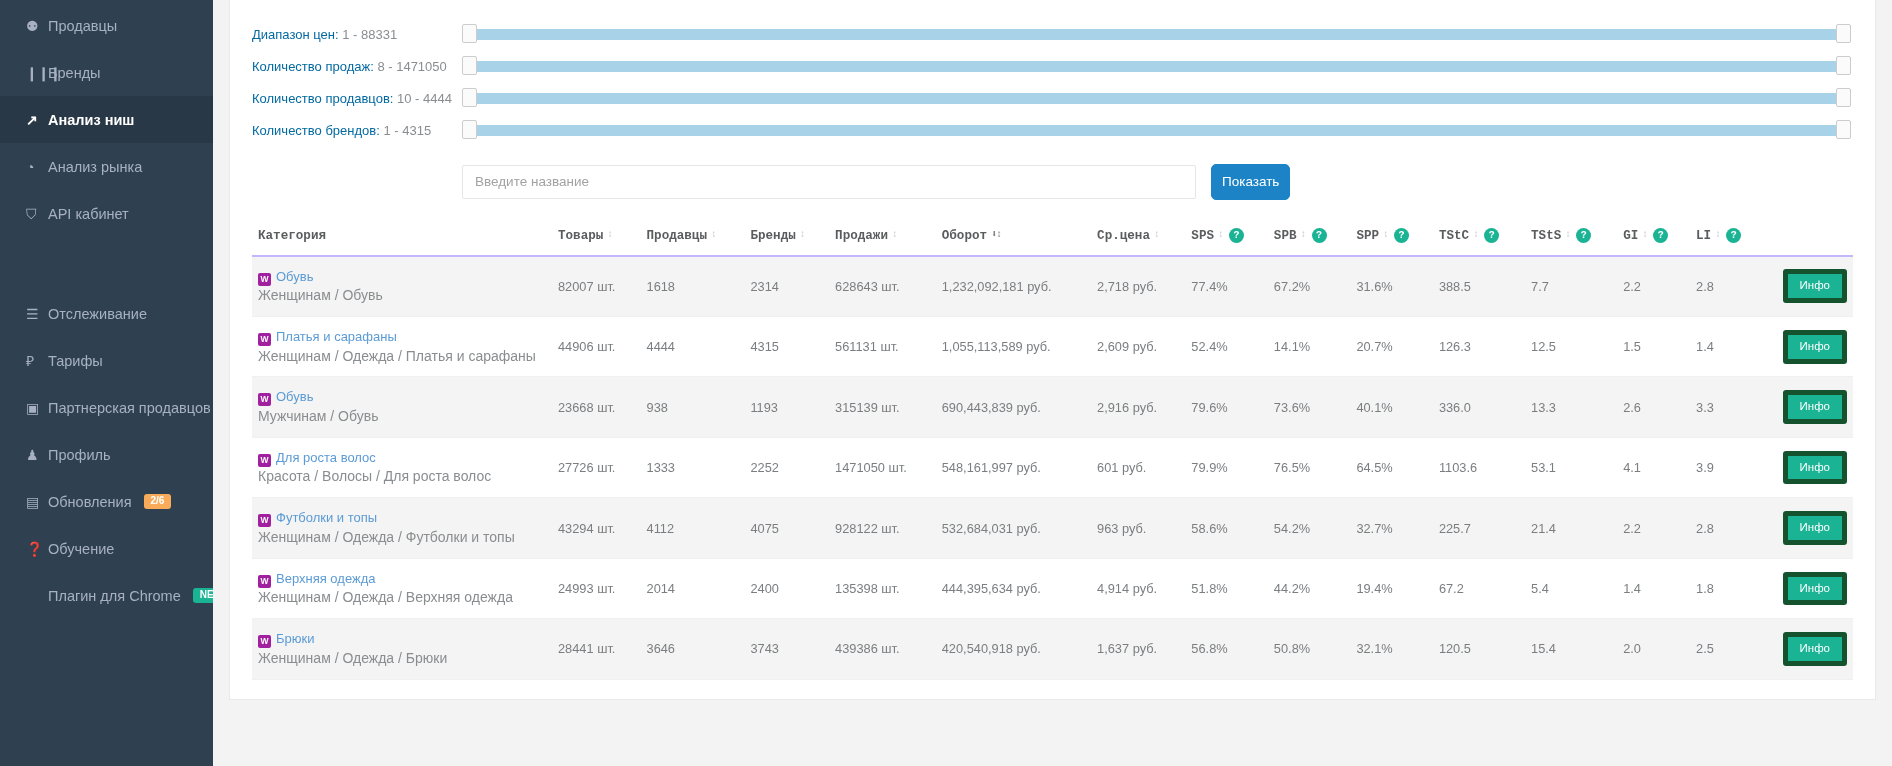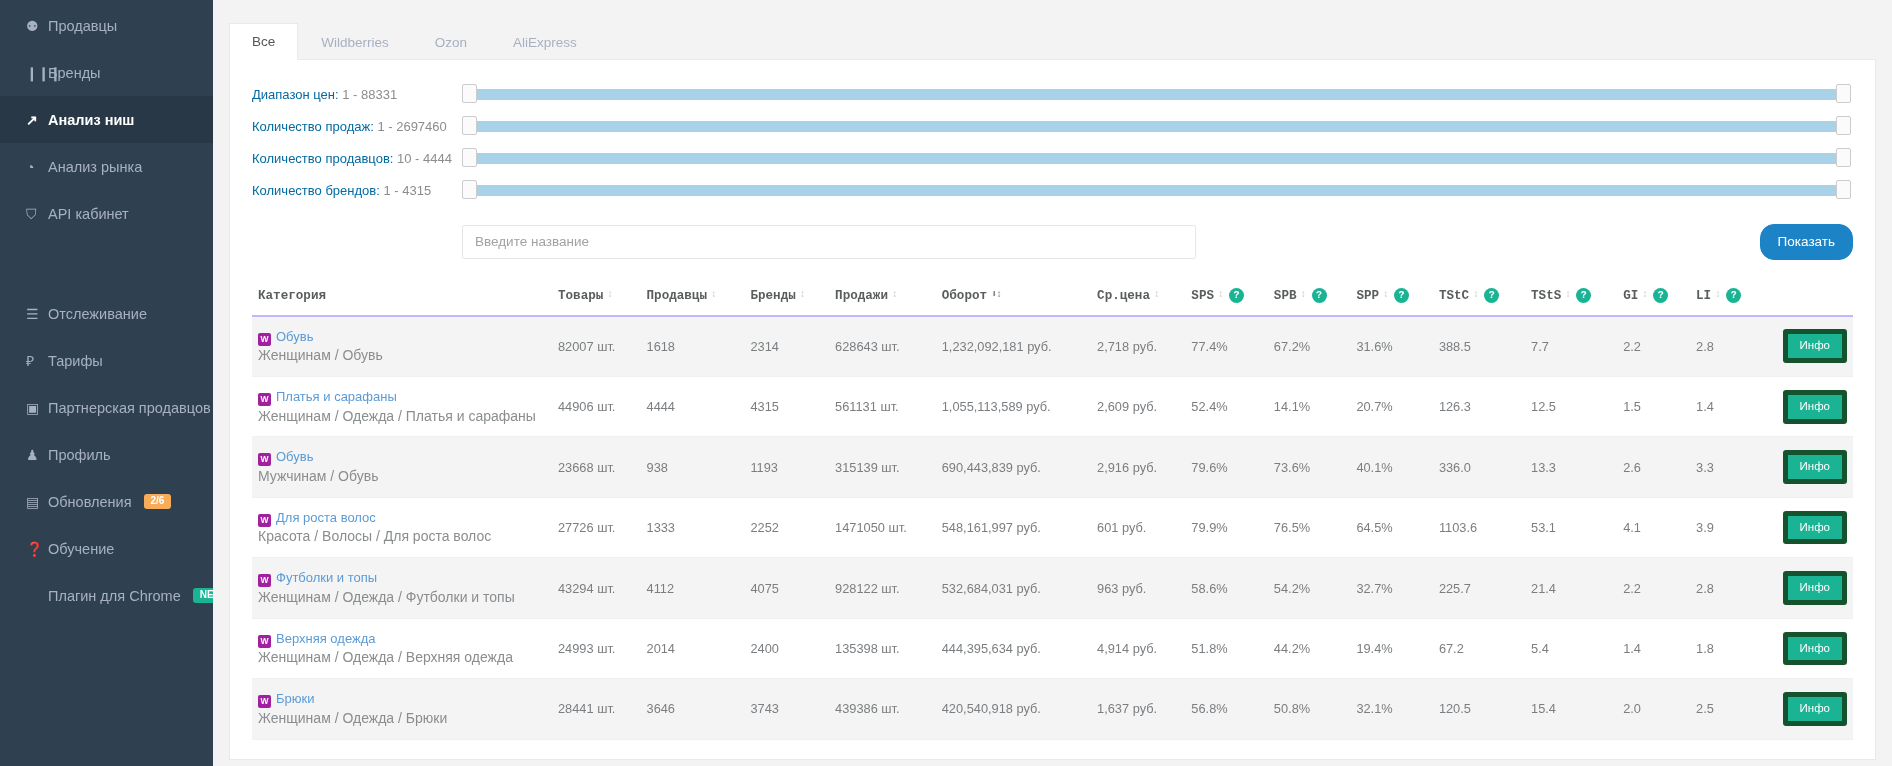--- a/index.html
+++ b/index.html
@@ -155,42 +155,41 @@
   .slider-handle.left { left: 0px; }
   .slider-handle.right { right: 0px; }
 
   
   .search-row {
     display: flex;
     align-items: center;
     margin-top: 18px;
     margin-bottom: 20px;
     padding-left: 210px;
-    justify-content: space-between;
   }
   .search-input {
     flex: 0 0 734px;
     height: 34px;
     border: 1px solid #e5e6e7;
     border-radius: 2px;
     padding: 6px 12px;
     font-size: 13.5px;
     color: #676a6c;
     outline: none;
     background: #fff;
   }
   .search-input::placeholder { color: #a2a2a2; }
   .btn-primary {
-    margin-left: 27px;
+    margin-left: 15px;
     background: #1c84c6;
     color: #ffffff;
     border: 1px solid #1c84c6;
-    border-radius: 14px;
+    border-radius: 5px;
     font-size: 13.5px;
-    padding: 8px 17px;
+    padding: 8px 10px;
     cursor: pointer;
     line-height: 1.3;
   }
 
   
   table.niche {
     width: 100%;
     border-collapse: collapse;
     font-size: 12.8px;
     color: #676a6c;
@@ -333,42 +332,34 @@
       <div class="nav-item">
         <span class="ico"></span>
         <span>Плагин для Chrome</span>
         <span class="badge badge-teal">NEW</span>
       </div>
     </nav>
 
   <div class="main">
     <div class="main-inner">
 
-      <div class="tabs-wrap">
-        <div class="tabs" id="tabs">
-            <div class="tab active">Все</div>
-            <div class="tab">Wildberries</div>
-            <div class="tab">Ozon</div>
-            <div class="tab">AliExpress</div>
-          </div>
-      </div>
 
       <div class="panel">
 
         <div id="filters">
             <div class="filter-row">
               <div class="filter-label"><b>Диапазон цен:</b> <span class="val">1 - 88331</span></div>
               <div class="slider">
                 <div class="slider-track"></div>
                 <div class="slider-handle left"></div>
                 <div class="slider-handle right"></div>
               </div>
             </div>
             <div class="filter-row">
-              <div class="filter-label"><b>Количество продаж:</b> <span class="val">1 - 2697460</span></div>
+              <div class="filter-label"><b>Количество продаж:</b> <span class="val">8 - 1471050</span></div>
               <div class="slider">
                 <div class="slider-track"></div>
                 <div class="slider-handle left"></div>
                 <div class="slider-handle right"></div>
               </div>
             </div>
             <div class="filter-row">
               <div class="filter-label"><b>Количество продавцов:</b> <span class="val">10 - 4444</span></div>
               <div class="slider">
                 <div class="slider-track"></div>

